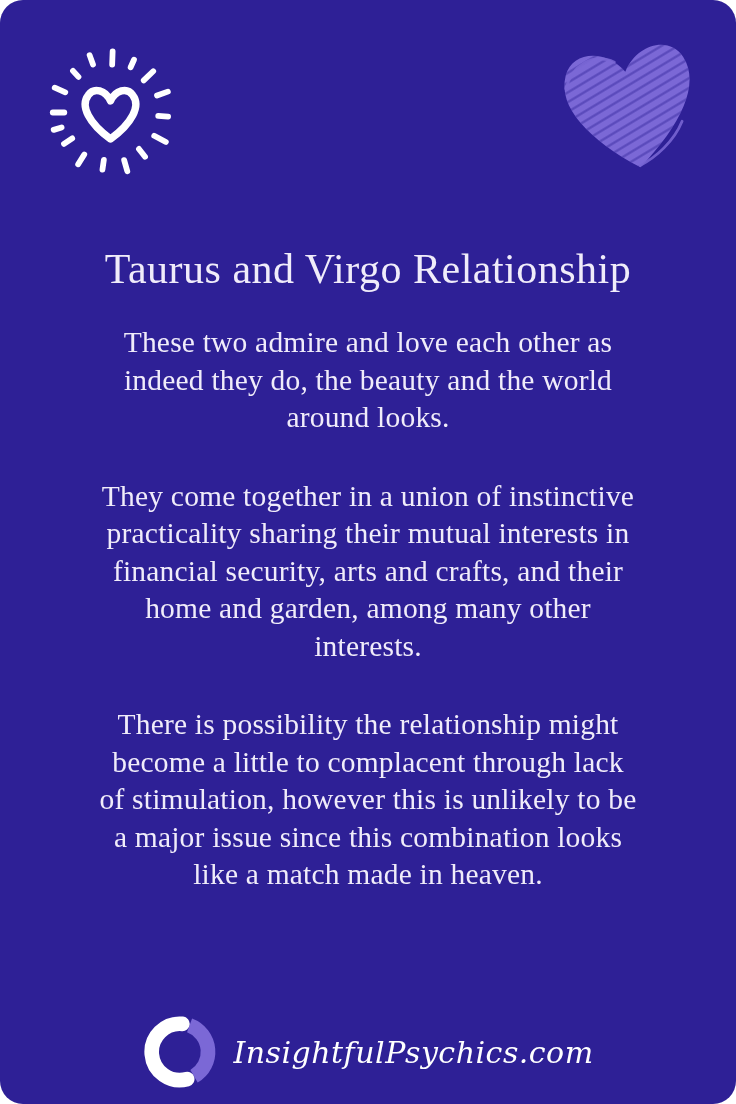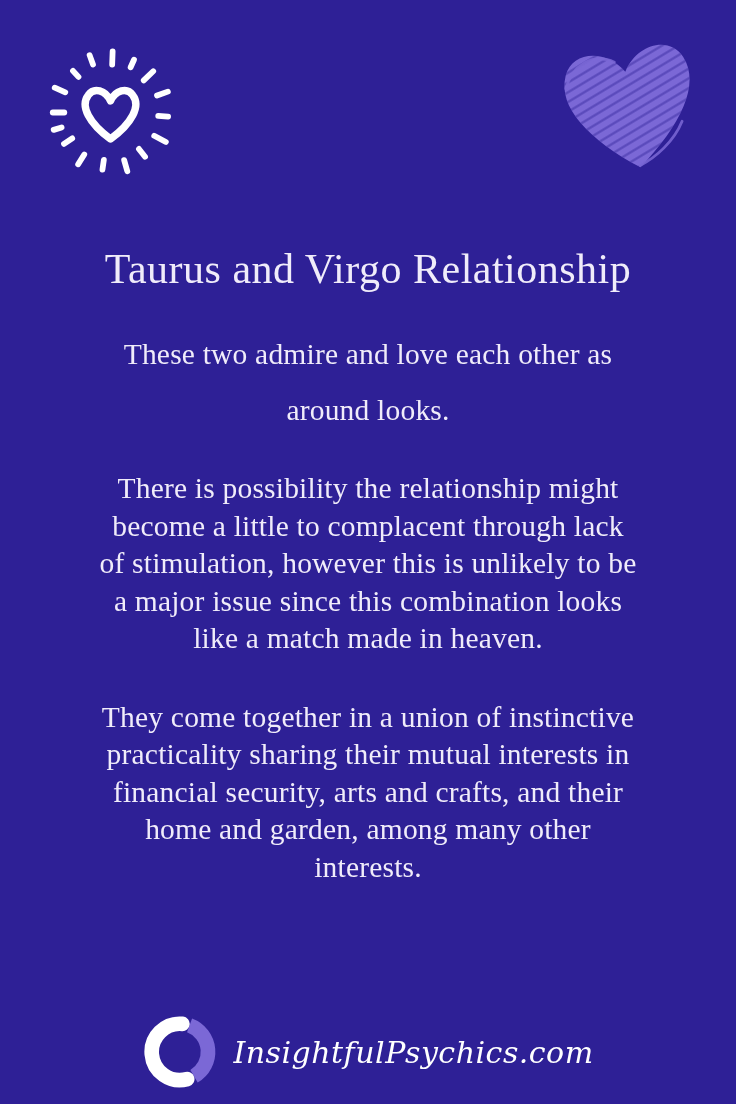--- a/index.html
+++ b/index.html
@@ -8,37 +8,38 @@
     --accent:#7B68D6;
     --white:#FFFFFF;
   }
   html,body{margin:0;padding:0;}
   .canvas{
     position:relative;
     width:736px;height:1104px;
     background:var(--background);
     overflow:hidden;
     font-family:"Liberation Serif",serif;
+    border-radius:23px;
   }
   .burst-heart{position:absolute;left:28px;top:30px;width:165px;height:165px;}
   .scribble-heart{position:absolute;left:538px;top:18px;width:186px;height:170px;}
   .rays line{stroke:var(--white);stroke-width:7;stroke-linecap:round;}
   .heart-outline{fill:none;stroke:var(--white);stroke-width:9;stroke-linecap:round;stroke-linejoin:round;}
   .heart-fill{fill:var(--accent);}
   .hatch-line{stroke:var(--background);stroke-width:2.4;opacity:.45;}
   .stray{fill:none;stroke:var(--accent);stroke-width:3;stroke-linecap:round;opacity:.85;}
 
   .title{
     position:absolute;top:244px;left:0;width:736px;
     margin:0;text-align:center;
     font-size:42px;line-height:50px;font-weight:400;
     letter-spacing:.5px;color:var(--text);
   }
   .body-text{
-    position:absolute;top:336px;left:0;width:736px;
+    position:absolute;top:324px;left:0;width:736px;
     text-align:center;color:var(--text);
   }
   .body-text p{margin:0 0 41px 0;}
   .t-line{
     font-size:29.5px;line-height:37.5px;white-space:nowrap;
     letter-spacing:.2px;
   }
 
   .footer{
     position:absolute;left:0;top:1014px;width:736px;
@@ -99,36 +100,36 @@
       <path class="stray" d="M34 64 C 44 40, 70 30, 90 44"></path>
       <path class="stray" d="M152 118 C 140 138, 118 152, 100 158"></path>
     </g>
   </svg>
 
   <h1 class="title">Taurus and Virgo Relationship</h1>
 
   <div class="body-text">
     <p>
       <span class="t-line">These two admire and love each other as</span><br>
-      <br>
+      <span class="t-line">indeed they do, the beauty and the world</span><br>
       <span class="t-line">around looks.</span>
+    </p>
+    <p>
+      <span class="t-line">They come together in a union of instinctive</span><br>
+      <span class="t-line">practicality sharing their mutual interests in</span><br>
+      <span class="t-line">financial security, arts and crafts, and their</span><br>
+      <span class="t-line">home and garden, among many other</span><br>
+      <span class="t-line">interests.</span>
     </p>
     <p>
       <span class="t-line">There is possibility the relationship might</span><br>
       <span class="t-line">become a little to complacent through lack</span><br>
       <span class="t-line">of stimulation, however this is unlikely to be</span><br>
       <span class="t-line">a major issue since this combination looks</span><br>
       <span class="t-line">like a match made in heaven.</span>
-    </p>
-    <p>
-      <span class="t-line">They come together in a union of instinctive</span><br>
-      <span class="t-line">practicality sharing their mutual interests in</span><br>
-      <span class="t-line">financial security, arts and crafts, and their</span><br>
-      <span class="t-line">home and garden, among many other</span><br>
-      <span class="t-line">interests.</span>
     </p>
   </div>
 
   <div class="footer">
     <svg class="ring-logo" viewBox="0 0 72 72" aria-hidden="true">
       <path class="ring-purple" d="M43.9 10.6 A 26 26 0 0 1 48 57.5"></path>
       <path class="ring-white" d="M37.3 9.1 A 26 26 0 1 0 41.7 60.1"></path>
     </svg>
     <div class="brand-block">
       <div class="brand-name">InsightfulPsychics.com</div>

